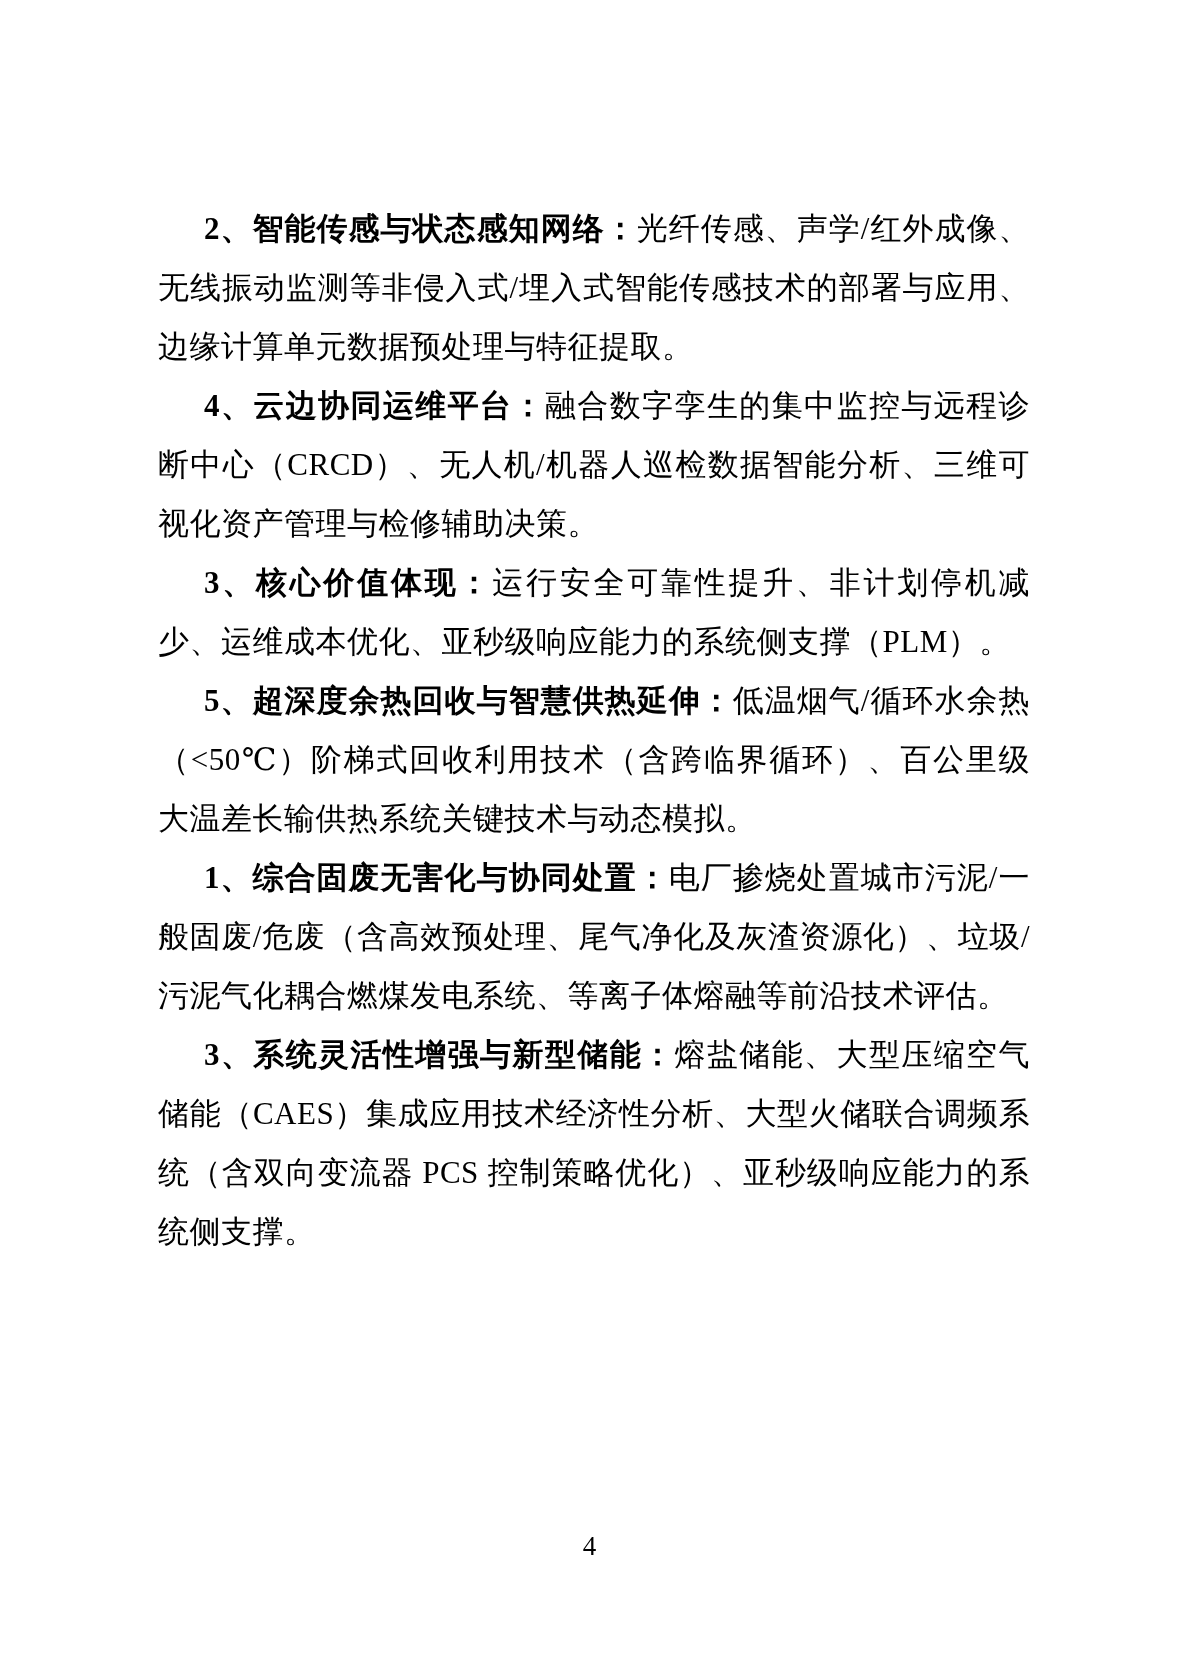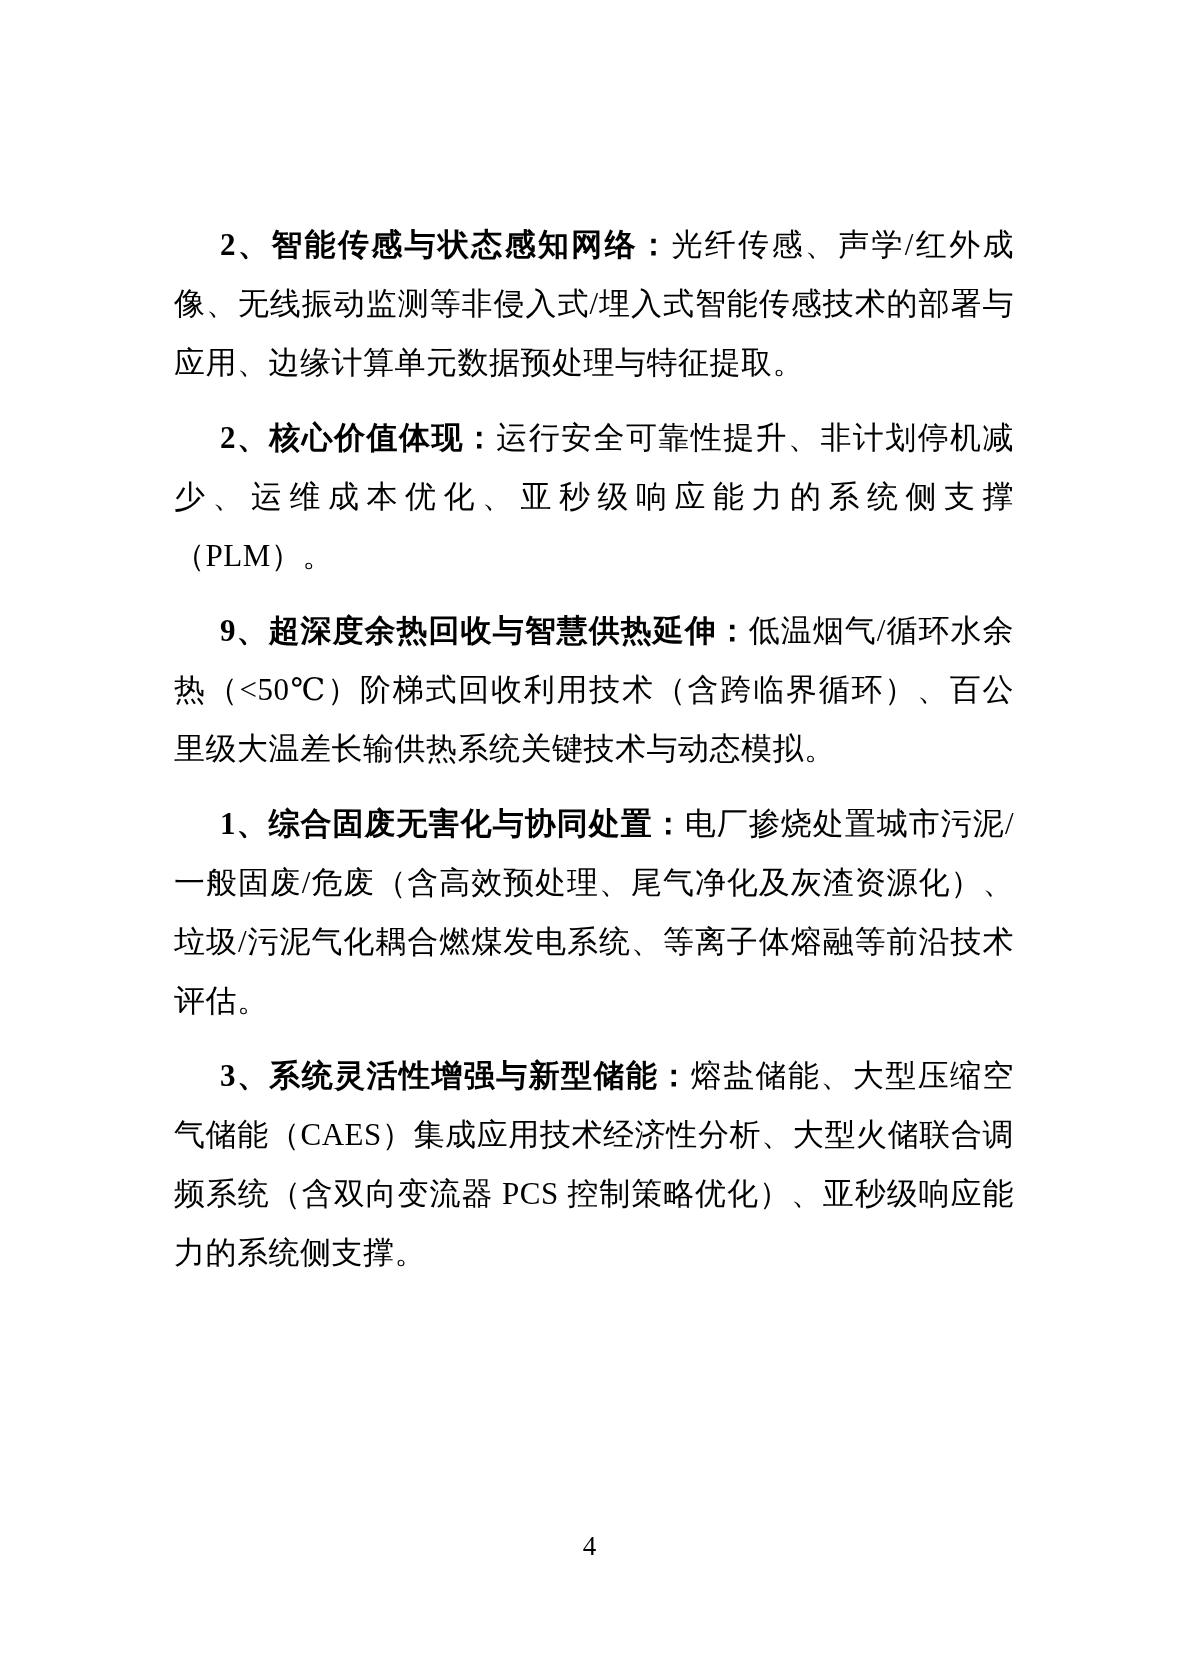--- a/index.html
+++ b/index.html
@@ -20,21 +20,21 @@
     position: absolute;
     left: 158px;
     top: 199px;
     width: 872px;
     text-align: justify;
     font-size: 31px;
     line-height: 59px;
     letter-spacing: 0.5px;
   }
   .content p {
-    margin: 16px;
+    margin: 0;
     padding: 0;
     text-indent: 46px;
   }
   .content p.heading {
     text-indent: 21px;
     font-weight: bold;
   }
   .lead {
     font-weight: bold;
   }
@@ -50,25 +50,26 @@
 </style>
 </head>
 <body>
 
 <div class="page">
   <div class="content">
 
     <p><span class="lead">2、智能传感与状态感知网络：</span><span>光纤传感、声学/红外成像、无线振动监测等非侵入式/埋入式智能传感技术的部署与应用、边缘计算单元数据预处理与特征提取。</span></p>
 
 
+    <p><span class="lead">4、云边协同运维平台：</span><span>融合数字孪生的集中监控与远程诊断中心（CRCD）、无人机/机器人巡检数据智能分析、三维可视化资产管理与检修辅助决策。</span></p>
 
-    <p><span class="lead">2、核心价值体现：</span><span>运行安全可靠性提升、非计划停机减少、运维成本优化、亚秒级响应能力的系统侧支撑（PLM）。</span></p>
+    <p><span class="lead">3、核心价值体现：</span><span>运行安全可靠性提升、非计划停机减少、运维成本优化、亚秒级响应能力的系统侧支撑（PLM）。</span></p>
 
 
-    <p><span class="lead">9、超深度余热回收与智慧供热延伸：</span><span>低温烟气/循环水余热（&lt;50℃）阶梯式回收利用技术（含跨临界循环）、百公里级大温差长输供热系统关键技术与动态模拟。</span></p>
+    <p><span class="lead">5、超深度余热回收与智慧供热延伸：</span><span>低温烟气/循环水余热（&lt;50℃）阶梯式回收利用技术（含跨临界循环）、百公里级大温差长输供热系统关键技术与动态模拟。</span></p>
 
     <p><span class="lead">1、综合固废无害化与协同处置：</span><span>电厂掺烧处置城市污泥/一般固废/危废（含高效预处理、尾气净化及灰渣资源化）、垃圾/污泥气化耦合燃煤发电系统、等离子体熔融等前沿技术评估。</span></p>
 
     <p><span class="lead">3、系统灵活性增强与新型储能：</span><span>熔盐储能、大型压缩空气储能（CAES）集成应用技术经济性分析、大型火储联合调频系统（含双向变流器 PCS 控制策略优化）、亚秒级响应能力的系统侧支撑。</span></p>
 
   </div>
 
   <div class="page-number">4</div>
 </div>
 

